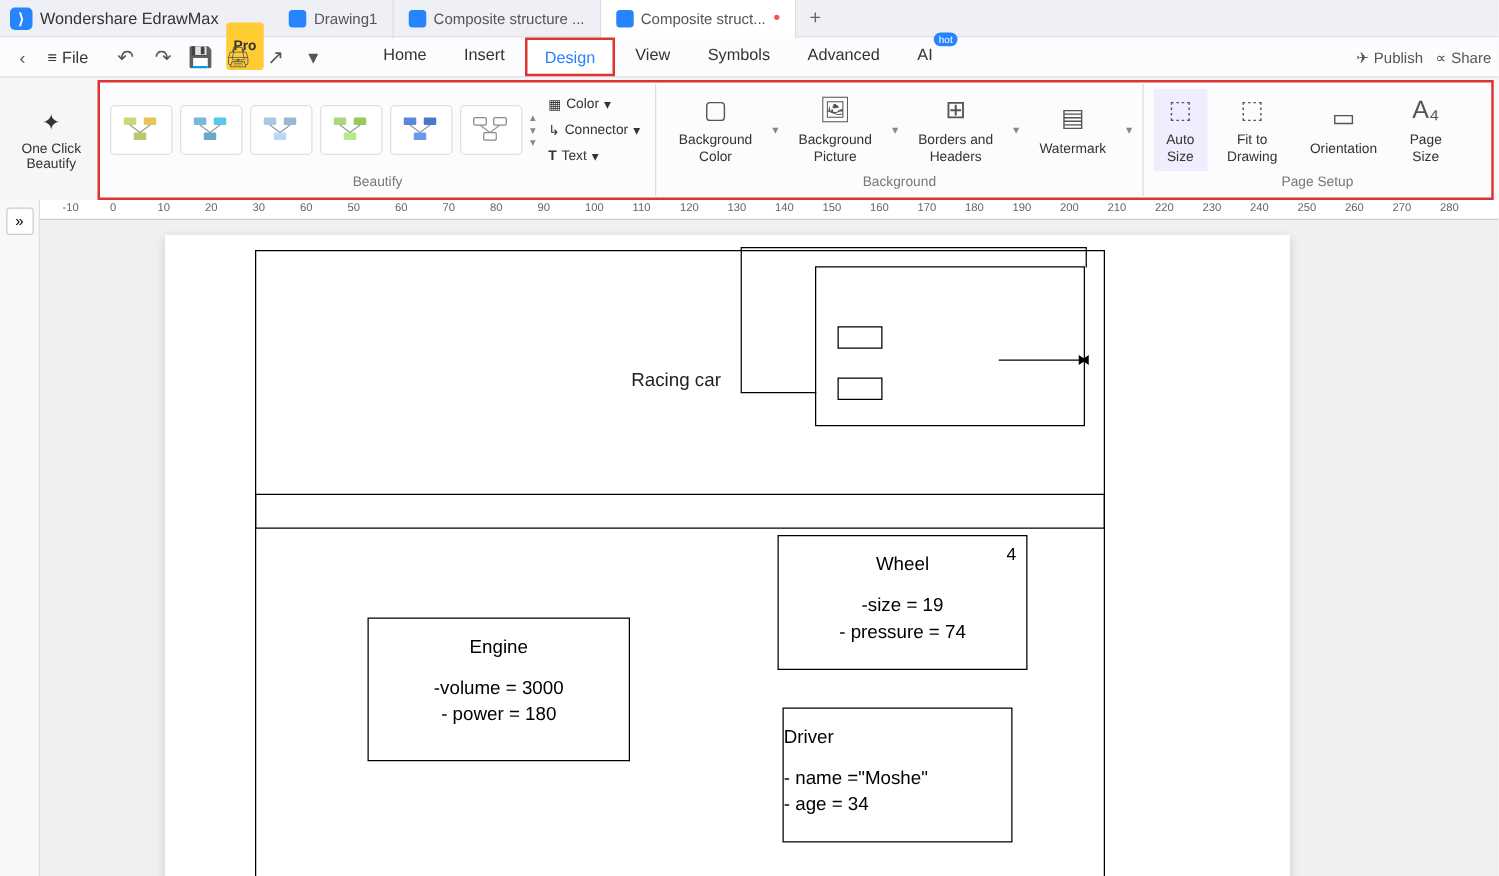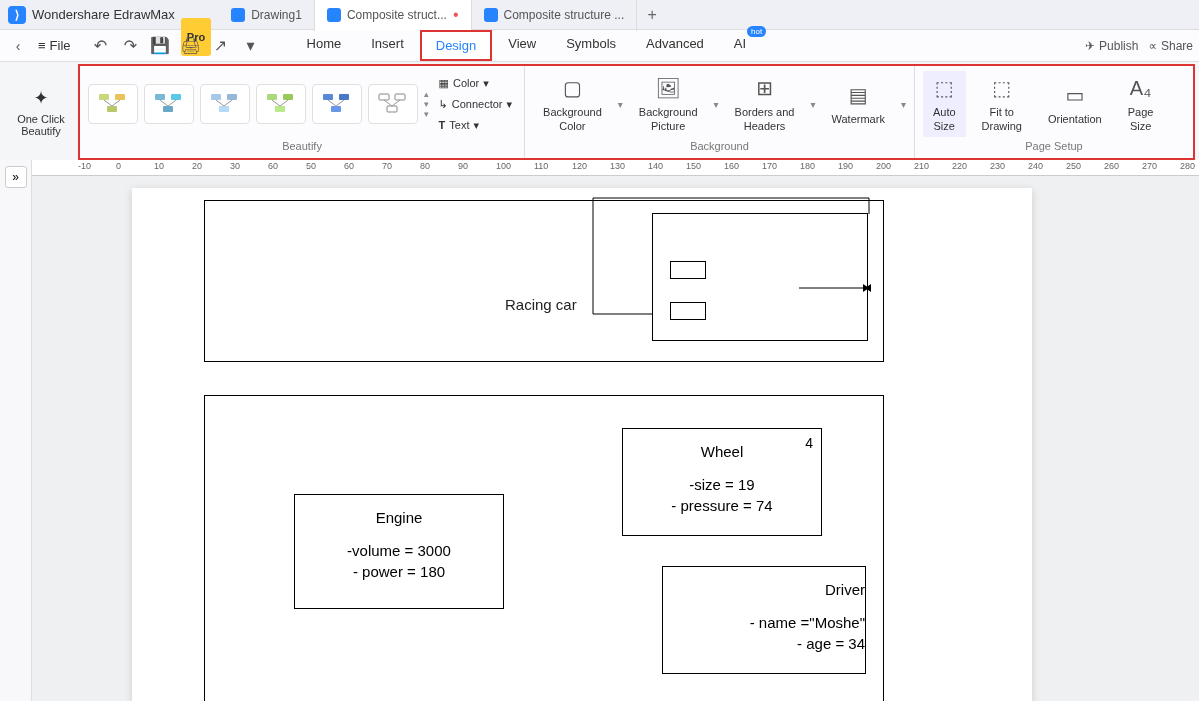--- a/index.html
+++ b/index.html
@@ -43,60 +43,60 @@
 .mini-btn { display: flex; align-items: center; gap: 4px; cursor: pointer; padding: 2px 4px; }
 .big-btn { display: flex; flex-direction: column; align-items: center; justify-content: center; gap: 4px; font-size: 11px; color: #333; padding: 4px 10px; cursor: pointer; text-align: center; line-height: 1.3; }
 .big-btn-icon { font-size: 20px; color: #555; }
 
 
 .workspace { display: flex; height: calc(701px - 30px - 32px - 98px); position: relative; }
 .left-panel { width: 32px; background: #f8f8fa; border-right: 1px solid #ddd; display: flex; flex-direction: column; align-items: center; padding-top: 6px; }
 .panel-toggle { width: 22px; height: 22px; border: 1px solid #ccc; border-radius: 3px; display: flex; align-items: center; justify-content: center; font-size: 12px; cursor: pointer; background: #fff; }
 .h-ruler { position: absolute; left: 32px; right: 0; top: 0; height: 16px; background: #fff; border-bottom: 1px solid #ccc; font-size: 9px; color: #666; overflow: hidden; }
 .h-ruler-marks { position: relative; height: 100%; }
-.h-mark { position: absolute; top: 1px; margin-left: 28px; }
+.h-mark { position: absolute; top: 1px; }
 .canvas-area { position: absolute; left: 32px; top: 16px; right: 0; bottom: 0; background: #eef0f2; overflow: hidden; }
 .page { position: absolute; left: 100px; top: 12px; width: 900px; height: 1100px; background: #fff; box-shadow: 0 2px 8px rgba(0,0,0,0.15); }
 
 
 .frame { position: absolute; border: 1px solid #000; }
-.big-frame1 { left: 72px; top: 12px; width: 680px; height: 162px; }
+.big-frame1 { left: 72px; top: 12px; width: 680px; height: 223px; }
 .big-frame2 { left: 0; top: 207px; width: 680px; height: 320px; border-top: none; }
 .inner-rect { position: absolute; border: 1px solid #000; }
 .comp-box { left: 520px; top: 25px; width: 216px; height: 128px; }
 .small-rect1 { left: 538px; top: 73px; width: 36px; height: 18px; background: #fff; }
 .small-rect2 { left: 538px; top: 114px; width: 36px; height: 18px; background: #fff; }
 .label-txt { position: absolute; font-size: 15px; color: #222; }
 .engine-box { left: 162px; top: 306px; width: 210px; height: 115px; text-align: center; padding-top: 14px; font-size: 15px; }
 .wheel-box { left: 490px; top: 240px; width: 200px; height: 108px; text-align: center; padding-top: 14px; font-size: 15px; }
-.driver-box { left: 494px; top: 378px; width: 204px; height: 108px; text-align: right; padding-top: 14px; font-size: 15px; margin-left: 36px; }
+.driver-box { left: 494px; top: 378px; width: 184px; height: 108px; text-align: left; padding-top: 14px; font-size: 15px; }
 .corner-num { position: absolute; right: 8px; top: 6px; font-size: 14px; }
 .attrs { margin-top: 14px; line-height: 1.4; }
 </style>
 </head>
 <body>
 
 <div class="tab-bar">
   <div class="app-title">
     <span class="logo">⟩</span>
     <span>Wondershare EdrawMax</span>
     <span class="pro-badge">Pro</span>
   </div>
   <div class="doc-tab">
     <span class="tab-icon"></span>
     <span>Drawing1</span>
   </div>
+  <div class="doc-tab">
+    <span class="tab-icon"></span>
+    <span>Composite structure ...</span>
+  </div>
   <div class="doc-tab active">
     <span class="tab-icon"></span>
     <span>Composite struct...</span>
     <span class="close-dot">•</span>
-  </div>
-  <div class="doc-tab">
-    <span class="tab-icon"></span>
-    <span>Composite structure ...</span>
   </div>
   <div class="add-tab">+</div>
 </div>
 
 <div class="menu-bar">
   <div class="nav-btn">‹</div>
   <div class="file-btn">
     <span>≡</span>
     <span>File</span>
   </div>

